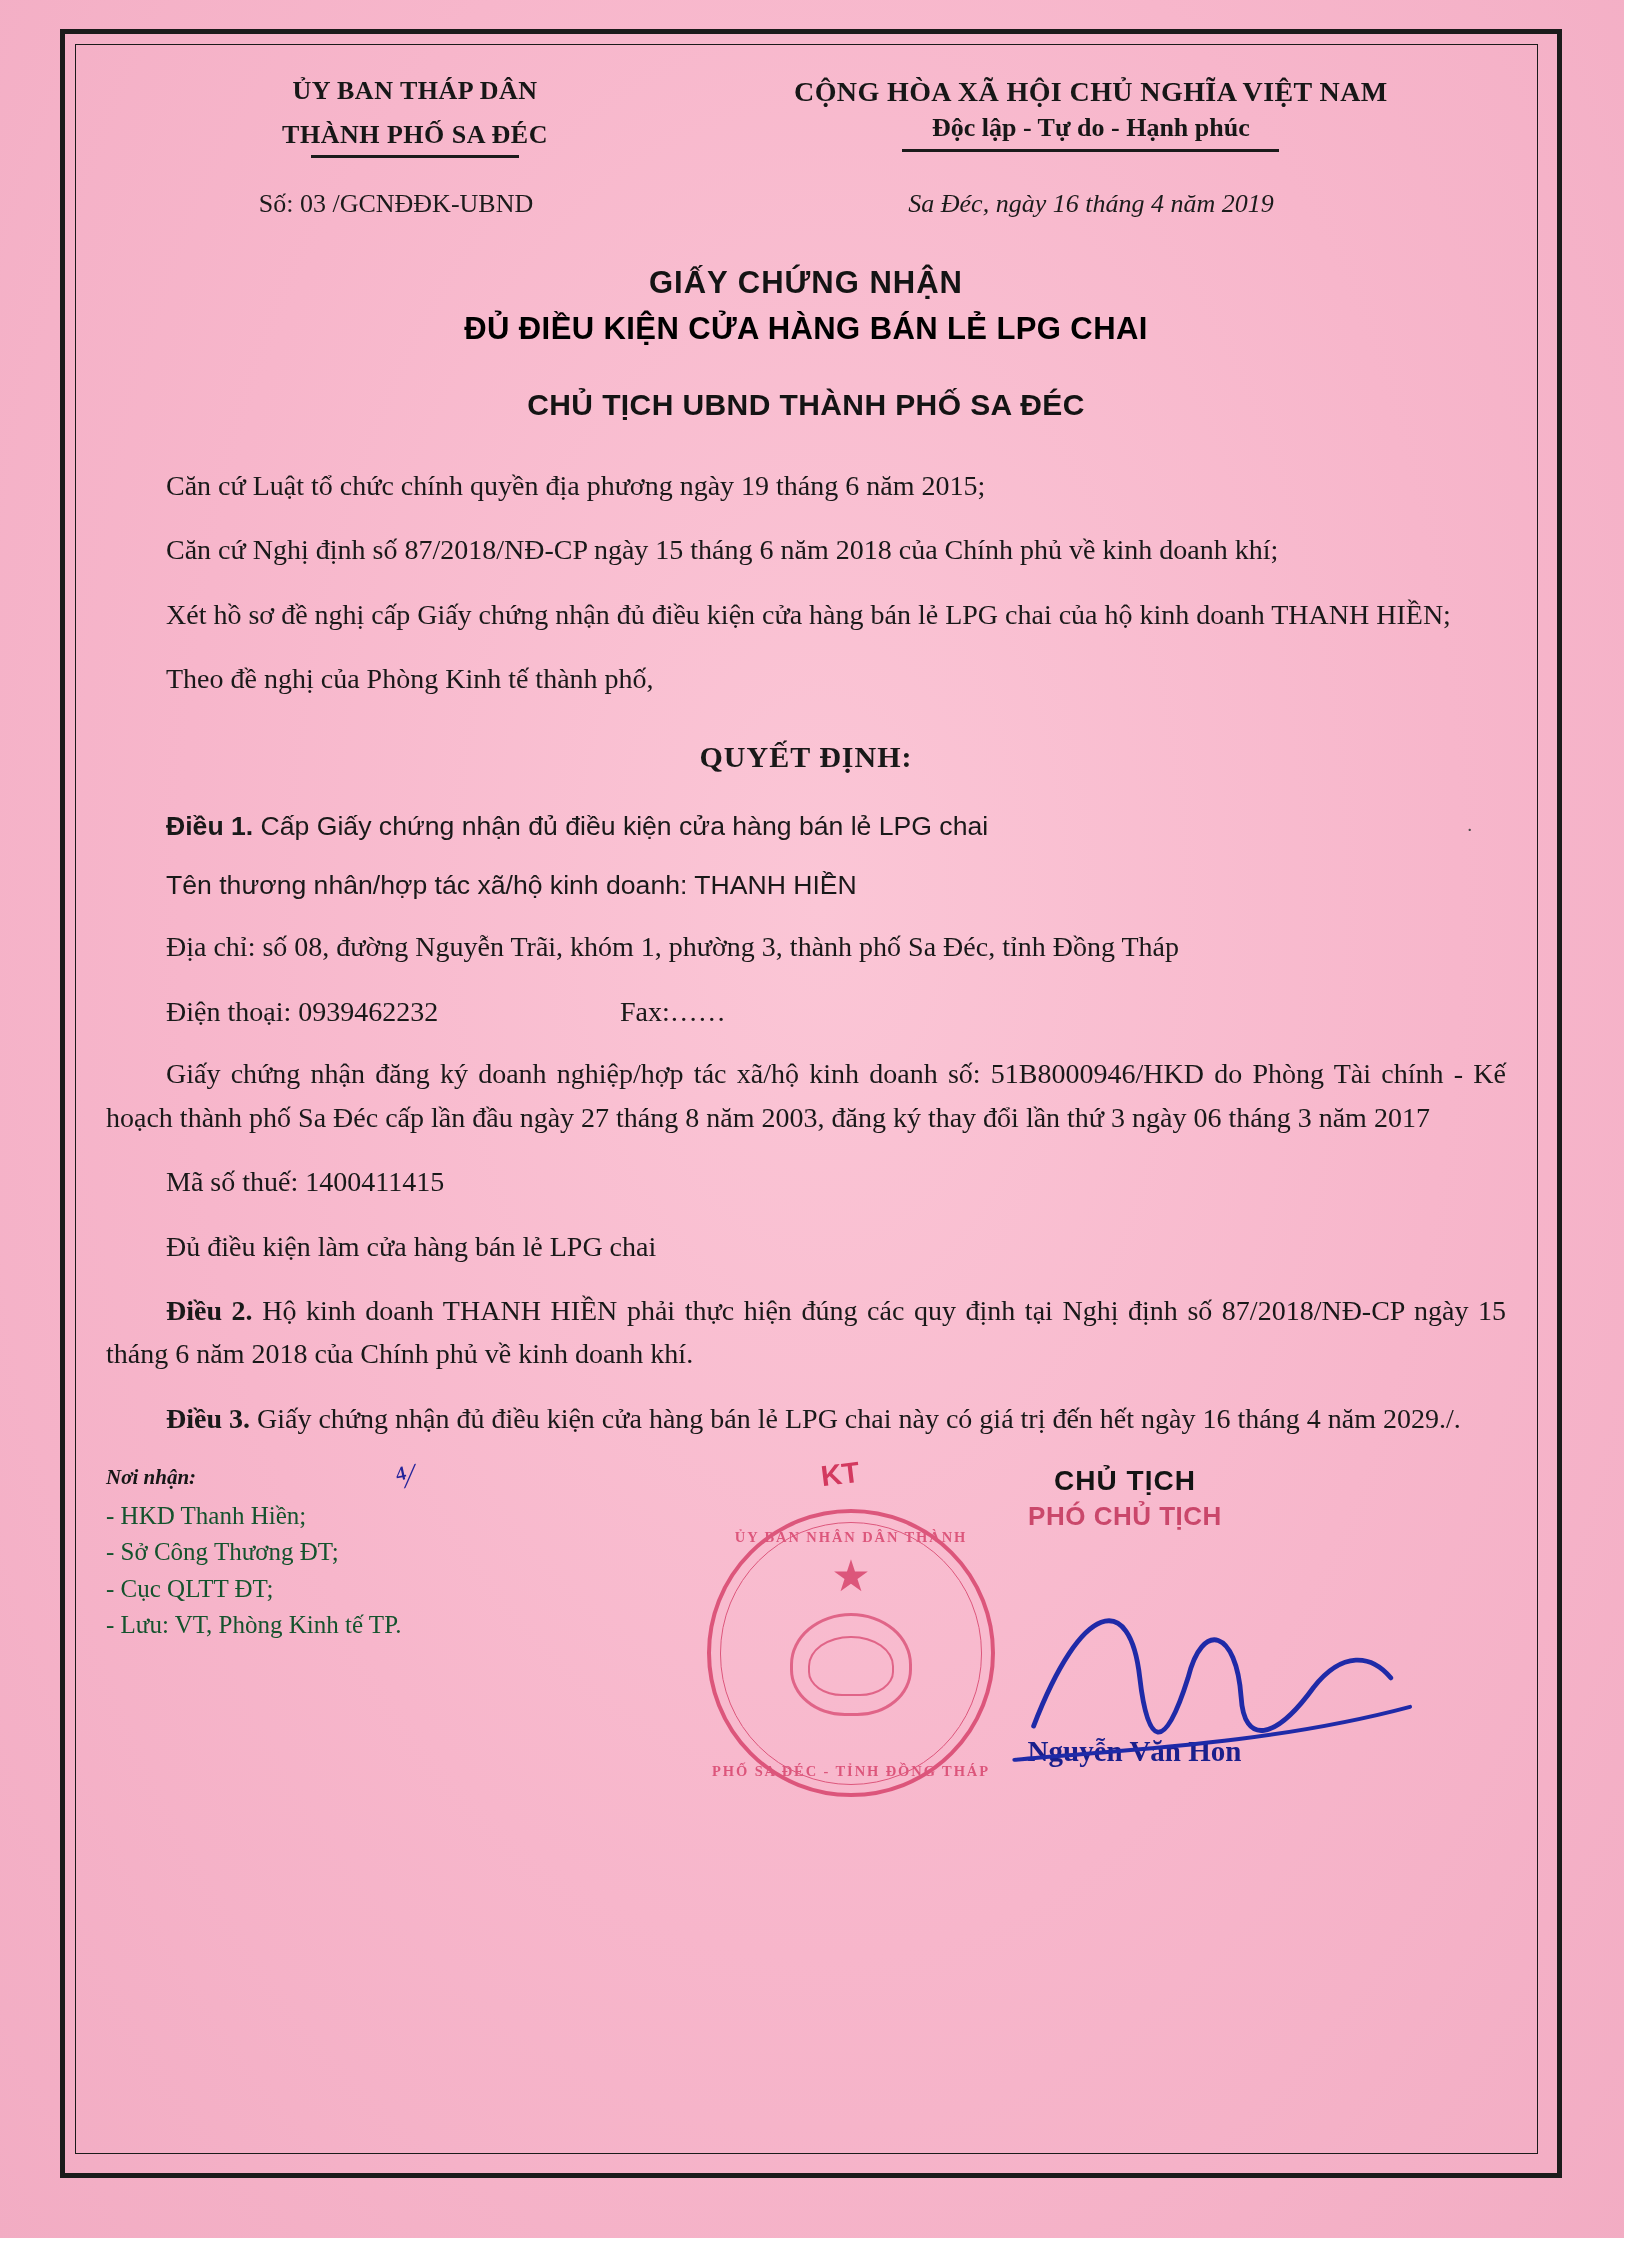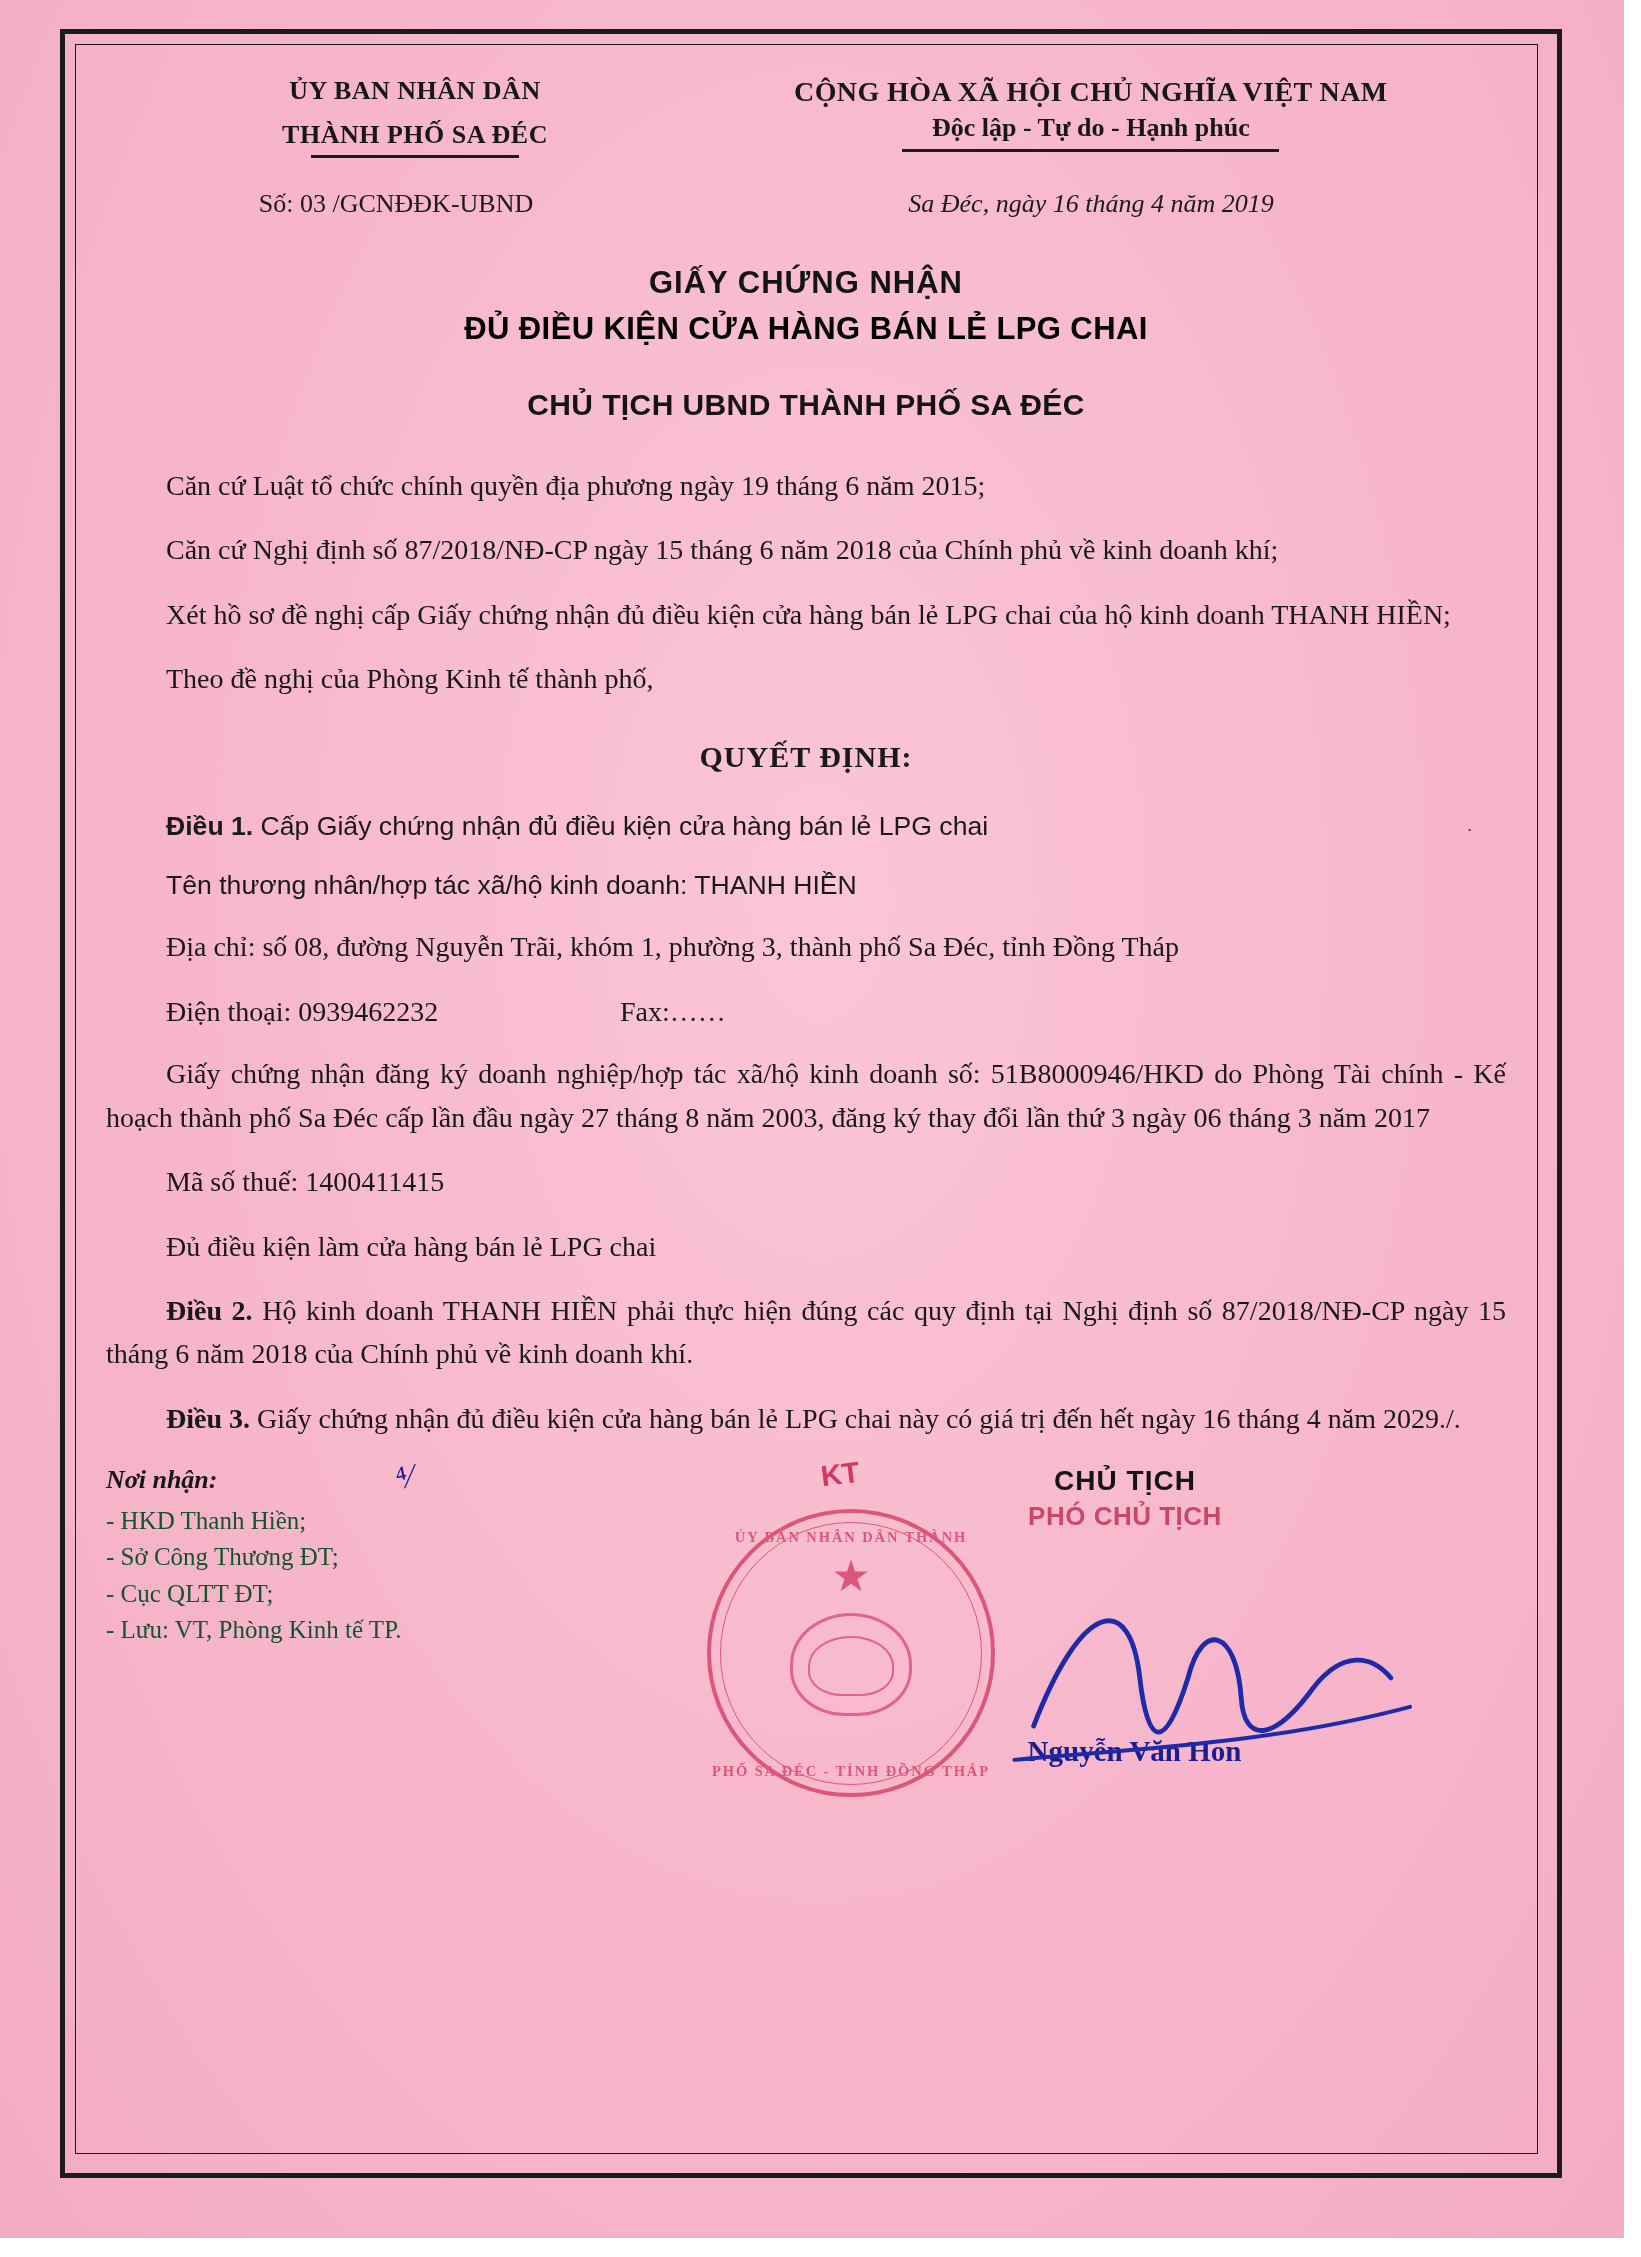--- a/index.html
+++ b/index.html
@@ -221,21 +221,21 @@
     margin-top: 25px;
     position: relative;
   }
   .recipients {
     width: 599px;
   }
   .recipients-title {
     font-family: "Liberation Serif", serif;
     font-weight: bold;
     font-style: italic;
-    font-size: 26px;
+    font-size: 21px;
     color: #171717;
   }
   .recipients ul {
     list-style: none;
     margin: 7.7px 0 0 0;
     padding: 0;
     font-size: 25px;
     line-height: 1.46;
     color: #14532d;
   }
@@ -380,21 +380,21 @@
   <div class="edge-white-right"></div>
   <div class="edge-white-bottom"></div>
 
   <div class="border-outer"></div>
   <div class="border-inner"></div>
 
   <div class="content">
 
     <div class="header">
       <div class="header-left">
-        <div class="org-line1">ỦY BAN NHÂN DÂN</div>
+        <div class="org-line1">ỦY BAN THÁP DÂN</div>
         <div class="org-line2">THÀNH PHỐ SA ĐÉC</div>
         <div class="rule-left"></div>
       </div>
       <div class="header-right">
         <div class="nation-line1">CỘNG HÒA XÃ HỘI CHỦ NGHĨA VIỆT NAM</div>
         <div class="nation-line2">Độc lập - Tự do - Hạnh phúc</div>
         <div class="rule-right"></div>
       </div>
     </div>
 

